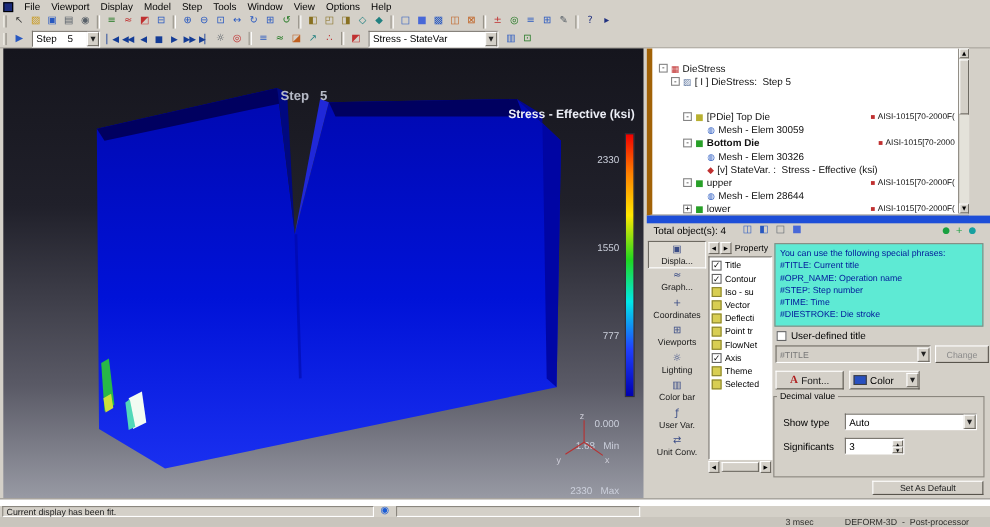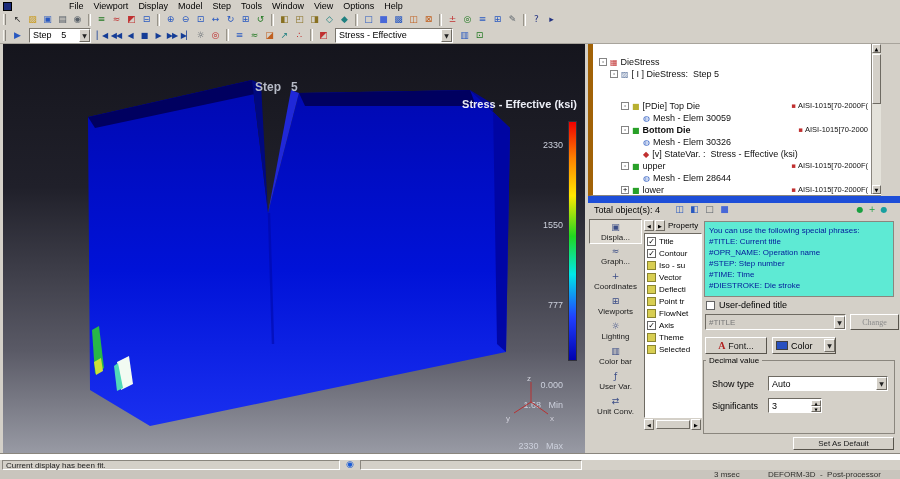--- a/index.html
+++ b/index.html
@@ -1,21 +1,21 @@
 <!DOCTYPE html>
 <html><head>
 <meta charset="utf-8">
 <style>
 *{margin:0;padding:0;box-sizing:border-box;}
 html,body{width:900px;height:479px;overflow:hidden;}
 body{font-family:"Liberation Sans","DejaVu Sans",sans-serif;background:#d4d0c8;}
 #win{position:absolute;left:0;top:0;width:900px;height:479px;background:#d4d0c8;font-size:9px;color:#000;}
 
 
-#menubar{position:absolute;left:0;top:0;width:900px;height:12px;display:flex;align-items:center;padding-left:3px;gap:47px;}
+#menubar{position:absolute;left:0;top:0;width:900px;height:12px;display:flex;align-items:center;padding-left:3px;}
 .app-icon{width:9px;height:9px;background:#1a2a7a;border:1px solid #000;margin-right:5px;flex:none;}
 #menu-items{display:flex;}
 .menu-item{padding:0 5px;font-size:9px;line-height:12px;}
 
 
 #toolbar1{position:absolute;left:0;top:12px;width:900px;height:15px;display:flex;align-items:center;}
 #toolbar2{position:absolute;left:0;top:27px;width:900px;height:17px;display:flex;align-items:center;border-bottom:1px solid #a8a49c;}
 .grip{width:3px;height:11px;border-left:1px solid #f4f2ec;border-right:1px solid #8a867e;margin:0 4px 0 3px;flex:none;}
 .tbrow{display:flex;align-items:center;}
 .tb-btn{display:inline-block;width:15px;height:13px;font-size:9px;line-height:13px;text-align:center;font-family:"DejaVu Sans",sans-serif;flex:none;}
@@ -79,21 +79,21 @@
 #prop-hscroll{position:absolute;left:644px;top:419px;width:58px;height:11px;display:flex;align-items:center;}
 .hthumb{flex:1;height:9px;background:#d4d0c8;border:1px solid;border-color:#fff #6e6a62 #6e6a62 #fff;margin:0 1px;}
 
 
 #help-box{position:absolute;left:704px;top:221px;width:190px;height:76px;background:#5eead4;border:1px solid #8a867e;padding:3px 0 0 4px;}
 .hline{font-size:8px;line-height:11px;color:#00189a;white-space:nowrap;}
 #udt-row{position:absolute;left:705px;top:300px;display:flex;align-items:center;font-size:9px;}
 #udt-row .cb{margin-right:4px;}
 #title-field{position:absolute;left:705px;top:314px;width:141px;height:16px;background:#d4d0c8;border:1px solid;border-color:#6e6a62 #fff #fff #6e6a62;display:flex;align-items:center;padding-left:3px;font-size:8px;color:#787878;gap:31px;}
 .btn{background:#d4d0c8;border:1px solid;border-color:#fff #58544c #58544c #fff;font-size:8px;font-family:inherit;color:#1a1a1a;}
-#change-btn{position:absolute;left:850px;top:314px;width:49px;height:16px;color:#8a8a8a;font-family:Liberation Serif, serif;}
+#change-btn{position:absolute;left:850px;top:314px;width:49px;height:16px;color:#8a8a8a;}
 #font-btn{position:absolute;left:705px;top:337px;width:62px;height:17px;display:flex;align-items:center;justify-content:center;gap:3px;font-size:9px;}
 #font-glyph{color:#b02020;font-weight:bold;font-size:10px;font-family:"Liberation Serif",serif;}
 #color-combo{position:absolute;left:772px;top:337px;width:64px;height:17px;background:#d4d0c8;border:1px solid;border-color:#fff #58544c #58544c #fff;display:flex;align-items:center;padding-left:3px;font-size:9px;}
 #color-swatch{width:12px;height:9px;border:1px solid #404040;margin-right:3px;flex:none;}
 #dec-group{position:absolute;left:703px;top:356px;width:192px;height:78px;border:1px solid #8a867e;}
 #dec-group legend{font-size:8px;margin-left:2px;padding:0 3px;}
 .lbl{position:absolute;font-size:9px;}
 #st-label{left:8px;top:14px;}
 #st-combo{position:absolute;left:64px;top:11px;width:120px;height:15px;background:#fff;border:1px solid;border-color:#6e6a62 #fff #fff #6e6a62;display:flex;align-items:center;padding-left:3px;font-size:9px;}
 #sig-label{left:8px;top:36px;}
@@ -203,21 +203,21 @@
         <span class="tb-sep"></span>
         <span class="tb-btn" style="color: rgb(40, 88, 192);">≡</span>
         <span class="tb-btn" style="color: rgb(32, 120, 32);">≈</span>
         <span class="tb-btn" style="color: rgb(192, 96, 32);">◪</span>
         <span class="tb-btn" style="color: rgb(32, 128, 128);">↗</span>
         <span class="tb-btn" style="color: rgb(192, 48, 48);">∴</span>
         <span class="tb-sep"></span>
         <span class="tb-btn" style="color: rgb(192, 48, 48);">◩</span>
       </span>
     <span class="combo var-combo">
-      <span class="cval">Stress - Effective</span>
+      <span class="cval">Stress - StateVar</span>
       <span class="arrow">▼</span>
     </span>
     <span id="tb2-right" class="tbrow">
         <span class="tb-btn" style="color: rgb(40, 88, 192);">▥</span>
         <span class="tb-btn" style="color: rgb(32, 120, 32);">⊡</span>
       </span>
   </div>
 
   <div id="viewport">
     <svg id="scene" width="582" height="409" viewBox="0 0 582 409">

